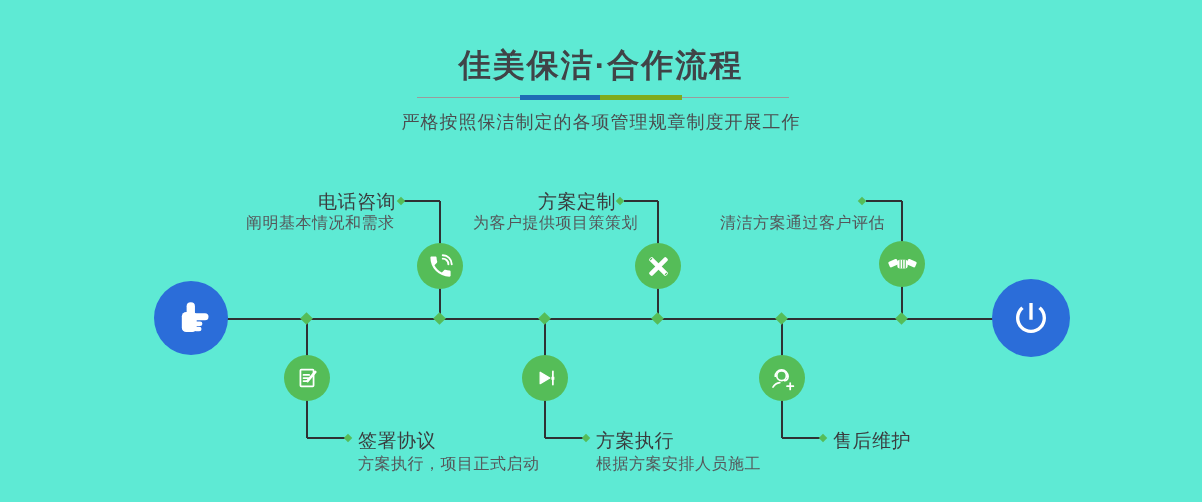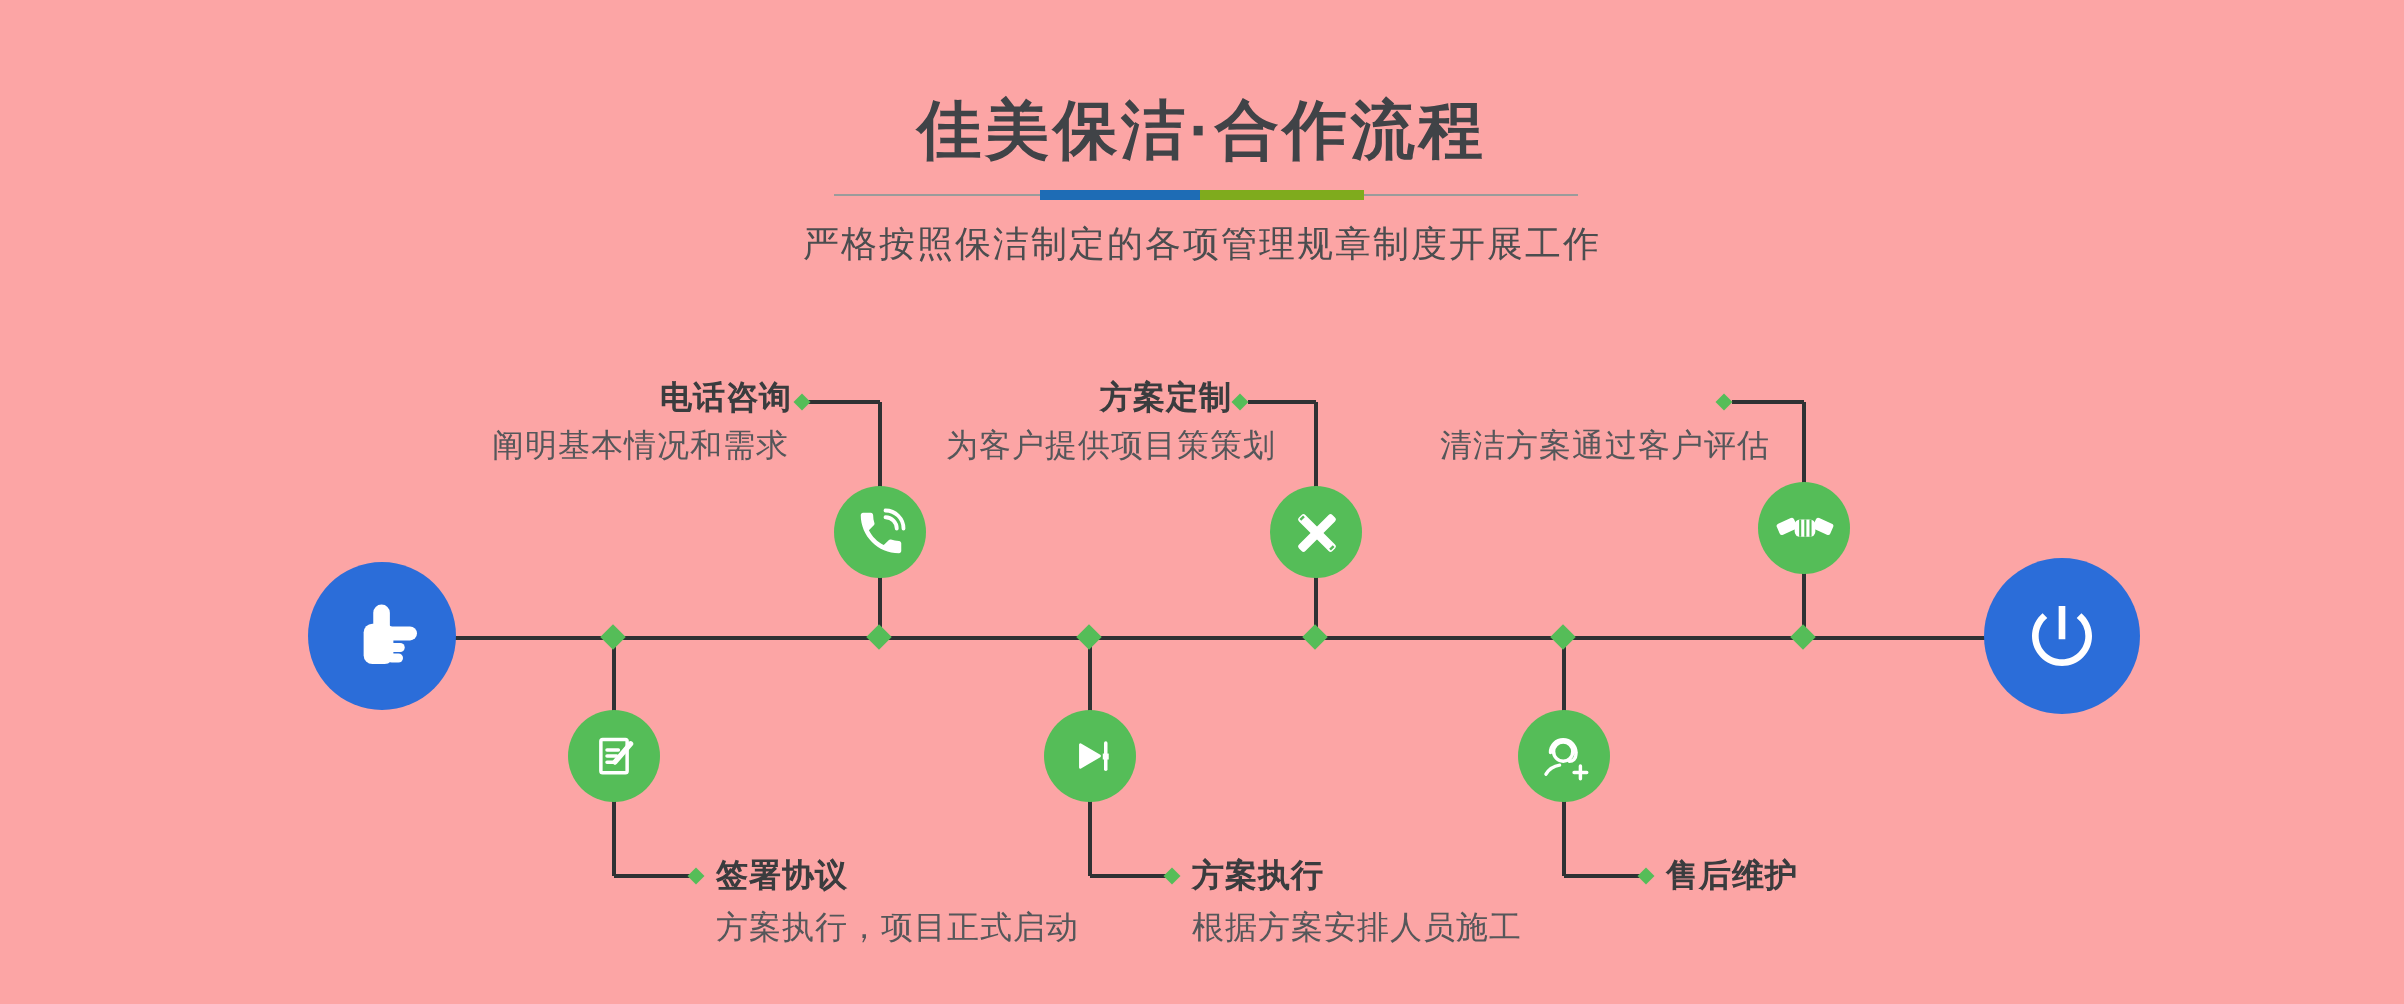--- a/index.html
+++ b/index.html
@@ -1,17 +1,17 @@
 <!DOCTYPE html>
 <html style="--green: #55bd58; --blue: #2b6dd9; --divider-blue: #1e6cb5; --divider-green: #7fab1d; --line: #2f3133;"><head>
 <meta charset="utf-8">
 <style>
   html,body{margin:0;padding:0;background:#fff;}
   .canvas{
-    position:relative;width:1202px;height:502px;background:#fca5a5;overflow:hidden;
+    position:relative;width:1202px;height:502px;background:#5eead4;overflow:hidden;
     font-family:"Liberation Sans", sans-serif;
   }
   
   .main-title{position:absolute;top:44px;left:0;width:100%;text-align:center;
     font-size:32px;font-weight:700;color:#404347;letter-spacing:2px;}
   .divider-line{position:absolute;left:417px;top:97px;width:372px;height:1px;background:#9b9b9b;}
   .divider-blue{position:absolute;left:520px;top:95px;width:80px;height:5px;background:var(--divider-blue,#1e6cb5);}
   .divider-green{position:absolute;left:600px;top:95px;width:82px;height:5px;background:var(--divider-green,#7fab1d);}
   .sub-title{position:absolute;top:110px;left:0;width:100%;text-align:center;
     font-size:18px;color:#4b4d4f;letter-spacing:1px;}
@@ -22,21 +22,21 @@
   
   .dot{position:absolute;width:9px;height:9px;background:var(--green,#55bd58);
     transform:rotate(45deg);z-index:3;}
   .dot.mini{width:6px;height:6px;}
   
   .gcircle{position:absolute;width:46px;height:46px;border-radius:50%;
     background:var(--green,#55bd58);display:flex;align-items:center;justify-content:center;z-index:2;}
   .bcircle{position:absolute;border-radius:50%;background:var(--blue,#2b6dd9);
     display:flex;align-items:center;justify-content:center;z-index:2;}
   
-  .step-title{position:absolute;font-size:16px;font-weight:700;color:#3a3c3e;letter-spacing:0.5px;z-index:4;}
+  .step-title{position:absolute;font-size:19px;font-weight:400;color:#3a3c3e;letter-spacing:0.5px;z-index:4;}
   .step-desc{position:absolute;font-size:16px;color:#55575a;letter-spacing:0.5px;z-index:4;}
 </style>
 </head>
 <body>
 
 <div class="canvas">
 
   <div class="main-title">佳美保洁·合作流程</div>
   <div class="divider-line"></div>
   <div class="divider-blue"></div>

